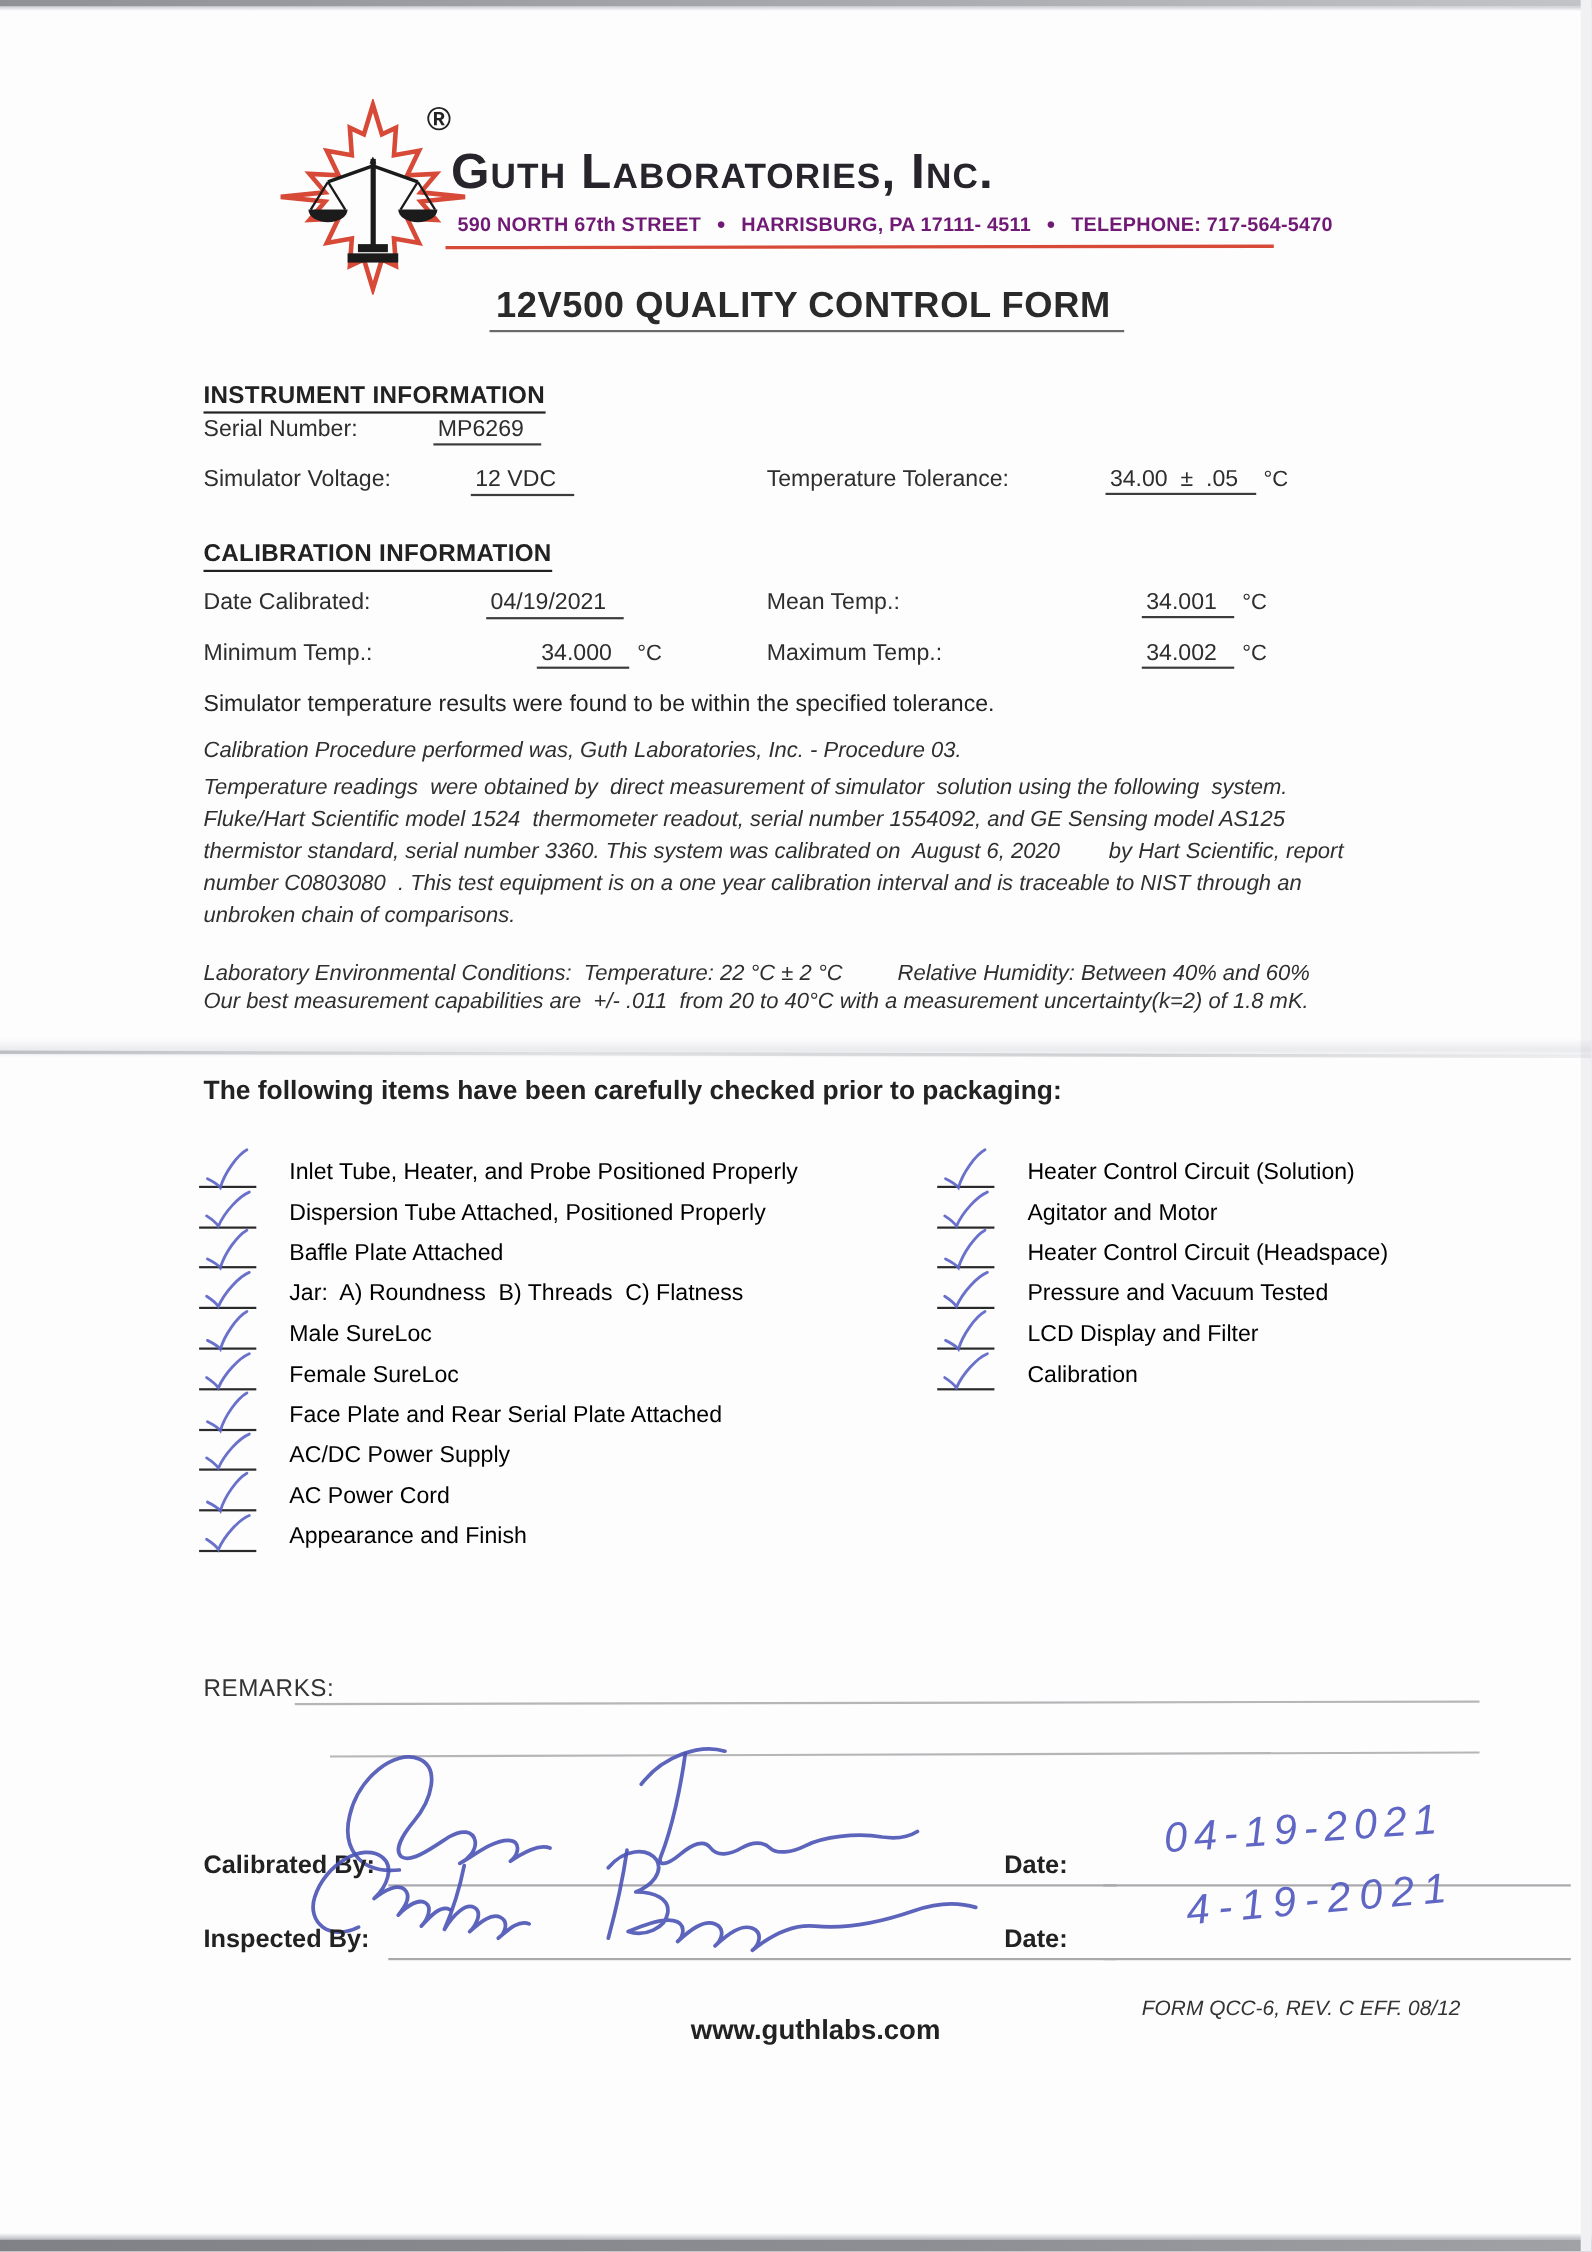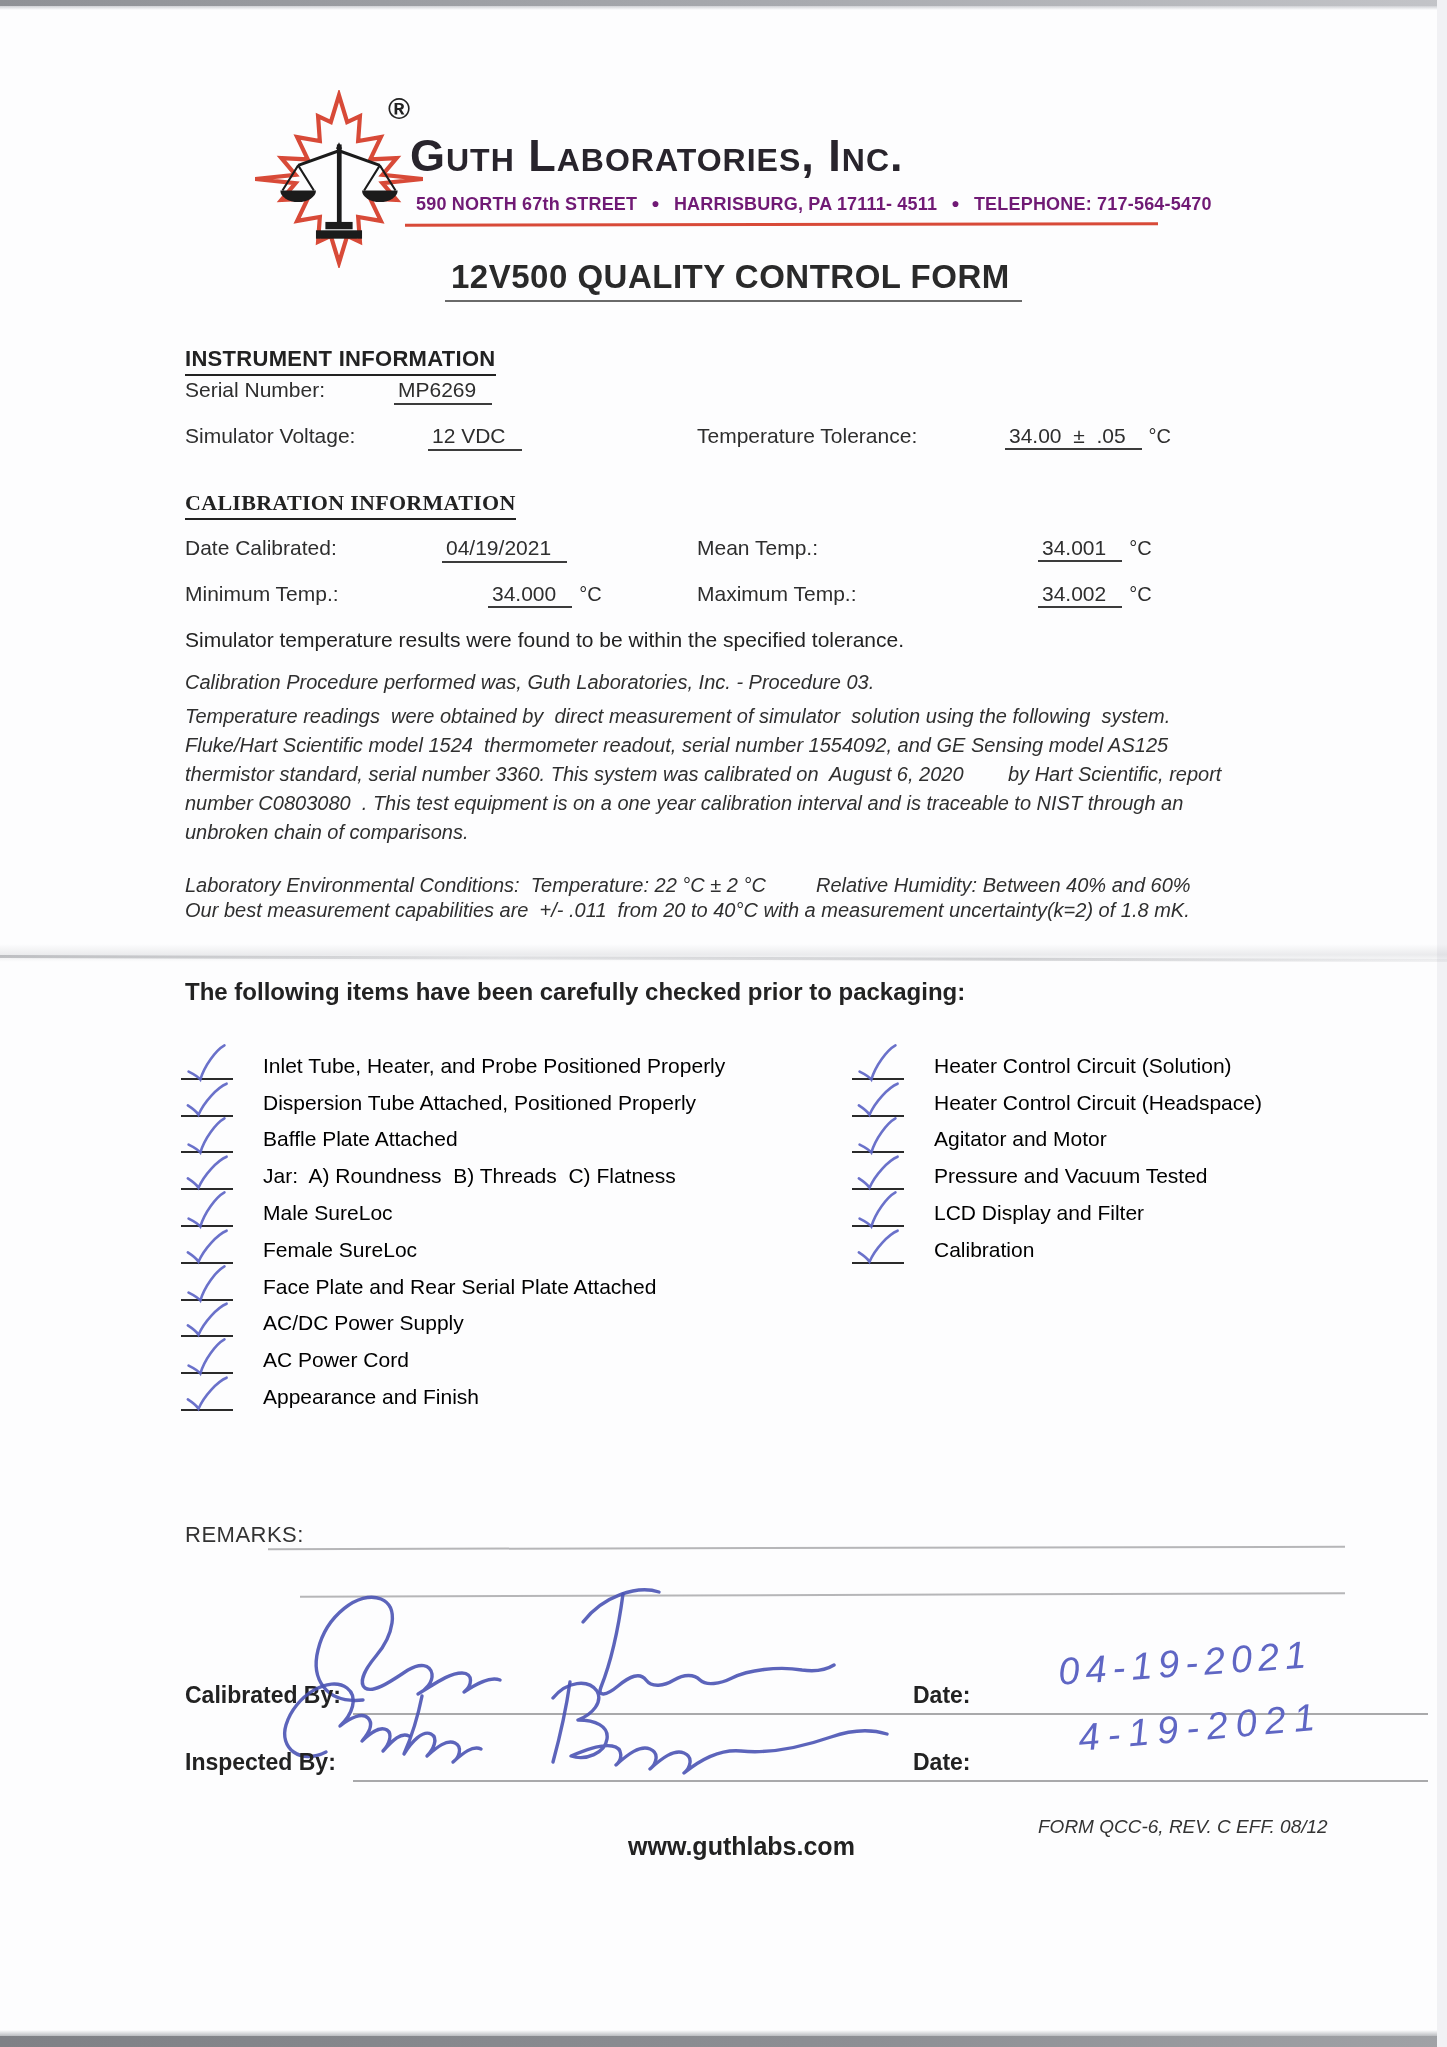--- a/index.html
+++ b/index.html
@@ -113,21 +113,21 @@
   <div class="abs doc-title">12V500 QUALITY CONTROL FORM</div>
 
   <div class="abs sec-head" style="left:185px;top:346px;">INSTRUMENT INFORMATION</div>
   <div class="abs lbl" style="left:185px;top:378px;">Serial Number:</div>
   <div class="abs val" style="left:394px;top:378px;">MP6269</div>
   <div class="abs lbl" style="left:185px;top:424px;">Simulator Voltage:</div>
   <div class="abs val" style="left:428px;top:424px;">12 VDC</div>
   <div class="abs lbl" style="left:697px;top:424px;">Temperature Tolerance:</div>
   <div class="abs" style="left:1005px;top:424px;"><span class="val keep-ws">34.00  ±  .05</span><span class="unit">°C</span></div>
 
-  <div class="abs sec-head" style="left:185px;top:490px;font-family:Liberation Serif, serif;">CALIBRATION INFORMATION</div>
+  <div class="abs sec-head" style="left:185px;top:490px;">CALIBRATION INFORMATION</div>
   <div class="abs lbl" style="left:185px;top:536px;">Date Calibrated:</div>
   <div class="abs val" style="left:442px;top:536px;">04/19/2021</div>
   <div class="abs lbl" style="left:697px;top:536px;">Mean Temp.:</div>
   <div class="abs" style="left:1038px;top:536px;"><span class="val">34.001</span><span class="unit">°C</span></div>
   <div class="abs lbl" style="left:185px;top:582px;">Minimum Temp.:</div>
   <div class="abs" style="left:488px;top:582px;"><span class="val">34.000</span><span class="unit">°C</span></div>
   <div class="abs lbl" style="left:697px;top:582px;">Maximum Temp.:</div>
   <div class="abs" style="left:1038px;top:582px;"><span class="val">34.002</span><span class="unit">°C</span></div>
 
   <div class="abs statement" style="left:185px;top:628px;">Simulator temperature results were found to be within the specified tolerance.</div>
@@ -223,28 +223,28 @@
       <svg class="tick-svg" viewBox="0 0 44 34">
           <path d="M4 23 C 9 26, 13 29, 15 32 C 20 19, 33 4, 42 0"></path>
         </svg>
       <span class="check-label">Heater Control Circuit (Solution)</span>
     </div>
   <div class="check-item">
       <span class="tick-line"></span>
       <svg class="tick-svg" viewBox="0 0 44 34">
           <path d="M4 23 C 9 26, 13 29, 15 32 C 20 19, 33 4, 42 0"></path>
         </svg>
+      <span class="check-label">Agitator and Motor</span>
+    </div>
+      <div class="check-item">
+      <span class="tick-line"></span>
+      <svg class="tick-svg" viewBox="0 0 44 34">
+          <path d="M4 23 C 9 26, 13 29, 15 32 C 20 19, 33 4, 42 0"></path>
+        </svg>
       <span class="check-label">Heater Control Circuit (Headspace)</span>
-    </div>
-      <div class="check-item">
-      <span class="tick-line"></span>
-      <svg class="tick-svg" viewBox="0 0 44 34">
-          <path d="M4 23 C 9 26, 13 29, 15 32 C 20 19, 33 4, 42 0"></path>
-        </svg>
-      <span class="check-label">Agitator and Motor</span>
     </div>
       <div class="check-item">
       <span class="tick-line"></span>
       <svg class="tick-svg" viewBox="0 0 44 34">
           <path d="M4 23 C 9 26, 13 29, 15 32 C 20 19, 33 4, 42 0"></path>
         </svg>
       <span class="check-label">Pressure and Vacuum Tested</span>
     </div>
       <div class="check-item">
       <span class="tick-line"></span>

